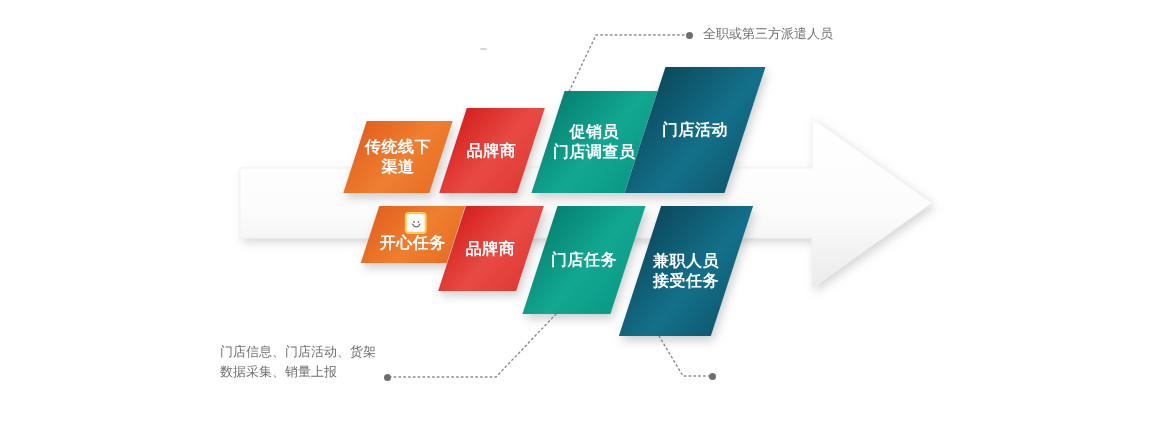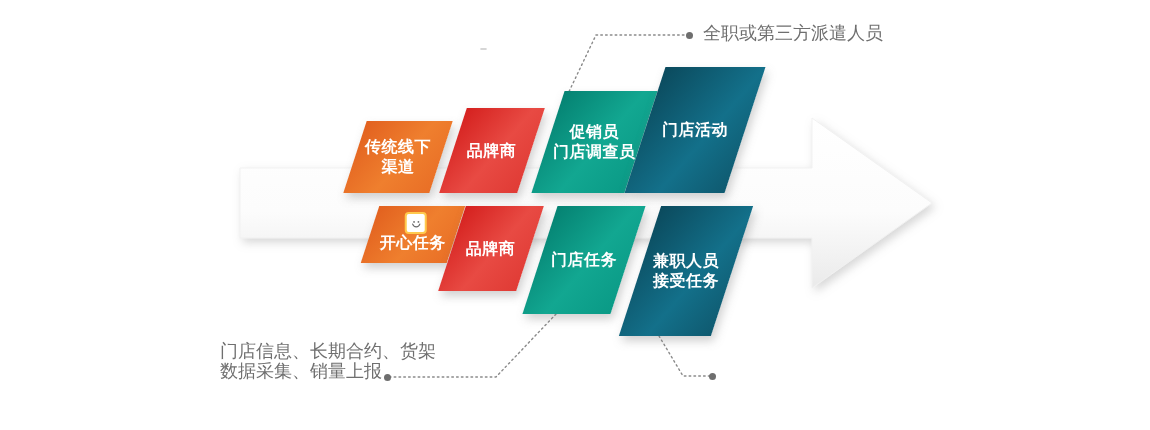--- a/index.html
+++ b/index.html
@@ -41,24 +41,24 @@
     background:#ffffff;
     border:2px solid #ffc94d;
     box-sizing:border-box;
     display:flex;align-items:center;justify-content:center;
   }
 
   
   .note{
     position:absolute;
     color:#6f6f6f;
-    font-size:18px;
+    font-size:13px;
     line-height:20px;
     white-space:nowrap;
-    font-family:Liberation Mono, monospace;
+    font-family:Liberation Sans, sans-serif;
   }
   .note .row{display:block;}
 
   
   .dot{position:absolute;width:7px;height:7px;border-radius:50%;background:#6e6e6e;}
 </style>
 </head>
 <body>
 
 <div id="stage">
@@ -169,18 +169,18 @@
       <span class="lbl">兼职人员</span>
       <span class="lbl">接受任务</span>
     </span>
   </div>
 
   <div class="note" style="left:703px;top:24px;">
     <span class="row">全职或第三方派遣人员</span>
   </div>
 
   <div class="note" style="left:220px;top:342px;">
-    <span class="row">门店信息、长期合约、货架</span>
+    <span class="row">门店信息、门店活动、货架</span>
     <span class="row">数据采集、销量上报</span>
   </div>
 
 
 </div>
 
 </body></html>

